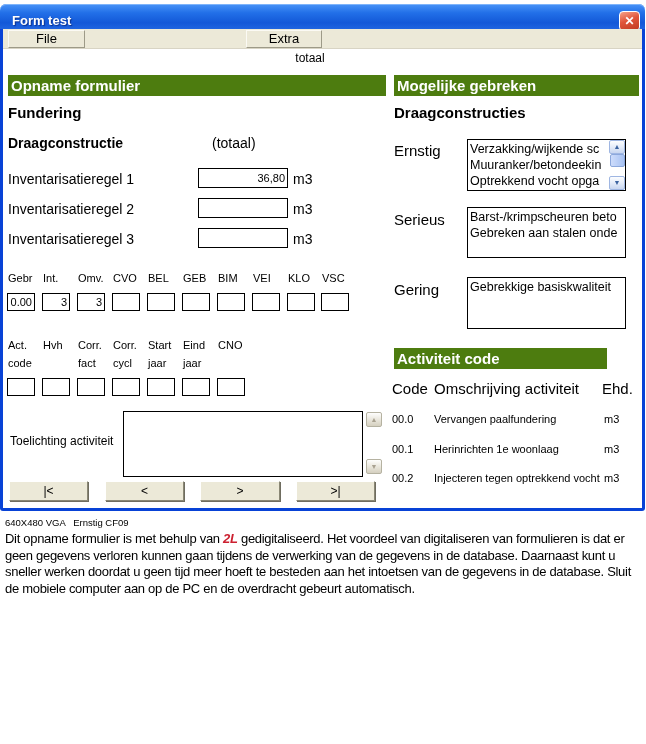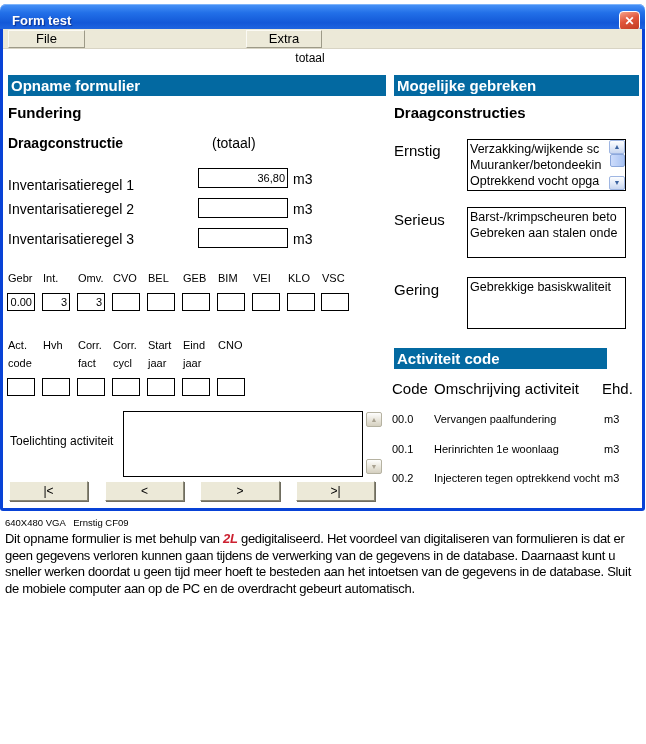--- a/index.html
+++ b/index.html
@@ -16,21 +16,21 @@
   .close-btn{left:619px;top:7px;width:21px;height:20px;border:1px solid #fff;border-radius:4px;
     background:linear-gradient(160deg,#F6A289 0%,#E0553A 45%,#C03A20 100%);
     color:#fff;font-weight:bold;font-size:12px;text-align:center;line-height:19px;cursor:pointer;box-sizing:border-box;}
   .frame{left:0;top:29px;width:645px;height:482px;border:3px solid #0842D6;background:#fff;
     box-sizing:border-box;border-radius:0 0 3px 3px;}
   .menubar{left:3px;top:29px;width:639px;height:20px;background:#ECE9D8;border-bottom:1px solid #D8D4C4;box-sizing:border-box;}
   .menu-btn{top:30px;height:18px;background:#ECE9D8;border:1px solid;
     border-color:#FBFAF4 #9D9A88 #9D9A88 #FBFAF4;font-size:13px;text-align:center;line-height:16px;box-sizing:border-box;cursor:pointer;}
 
   
-  .hdr-bar{height:21px;background:#0369a1;color:#fff;font-weight:bold;font-size:15px;line-height:21px;padding-left:3px;box-sizing:border-box;}
+  .hdr-bar{height:21px;background:#4d7c0f;color:#fff;font-weight:bold;font-size:15px;line-height:21px;padding-left:3px;box-sizing:border-box;}
   .h-bold15{font-size:15px;font-weight:bold;}
   .t15{font-size:15px;}
   .t14{font-size:14px;}
   .t14b{font-size:14px;font-weight:bold;}
   .t12{font-size:12px;}
   .t11{font-size:11px;}
 
   
   .inp{border:1px solid #000;background:#fff;font-family:inherit;font-size:11px;
     padding:0 2px;box-sizing:border-box;text-align:right;}
@@ -79,21 +79,21 @@
 
   <div class="abs hdr-bar" style="left:8px;top:75px;width:378px;">Opname formulier</div>
   <div class="abs hdr-bar" style="left:394px;top:75px;width:245px;">Mogelijke gebreken</div>
 
   <div class="abs h-bold15" style="left:8px;top:104px;">Fundering</div>
   <div class="abs h-bold15" style="left:394px;top:104px;">Draagconstructies</div>
 
   <div class="abs t14b" style="left:8px;top:135px;">Draagconstructie</div>
   <div class="abs t14" style="left:212px;top:135px;">(totaal)</div>
 
-  <div class="abs t14" style="left:8px;top:171px;margin-top:6px;">Inventarisatieregel 1</div>
+  <div class="abs t14" style="left:8px;top:171px;">Inventarisatieregel 1</div>
   <input class="abs inp" style="left: 198px; top: 168px; width: 90px; height: 20px;" value="36,80">
   <div class="abs t14" style="left:293px;top:171px;">m3</div>
 
   <div class="abs t14" style="left:8px;top:201px;">Inventarisatieregel 2</div>
   <input class="abs inp" style="left: 198px; top: 198px; width: 90px; height: 20px;" value="">
   <div class="abs t14" style="left:293px;top:201px;">m3</div>
 
   <div class="abs t14" style="left:8px;top:231px;">Inventarisatieregel 3</div>
   <input class="abs inp" style="left: 198px; top: 228px; width: 90px; height: 20px;" value="">
   <div class="abs t14" style="left:293px;top:231px;">m3</div>

